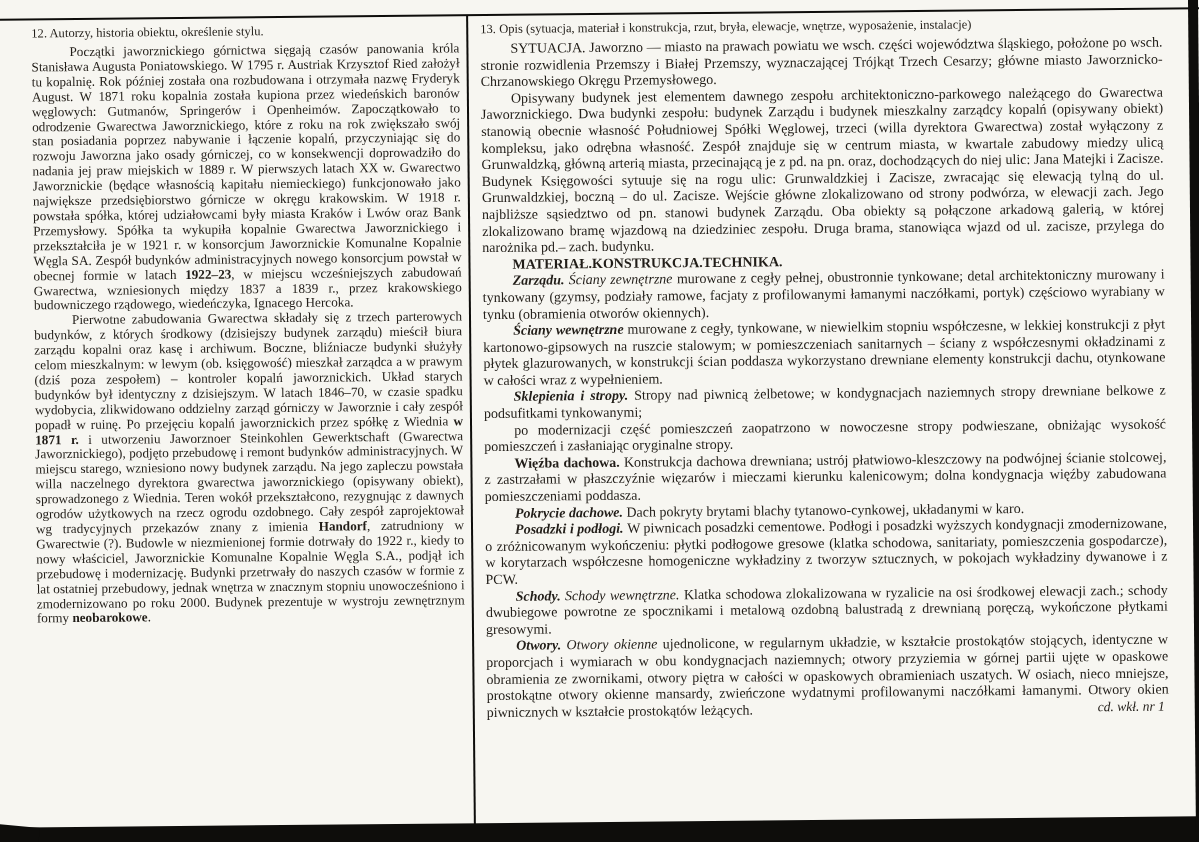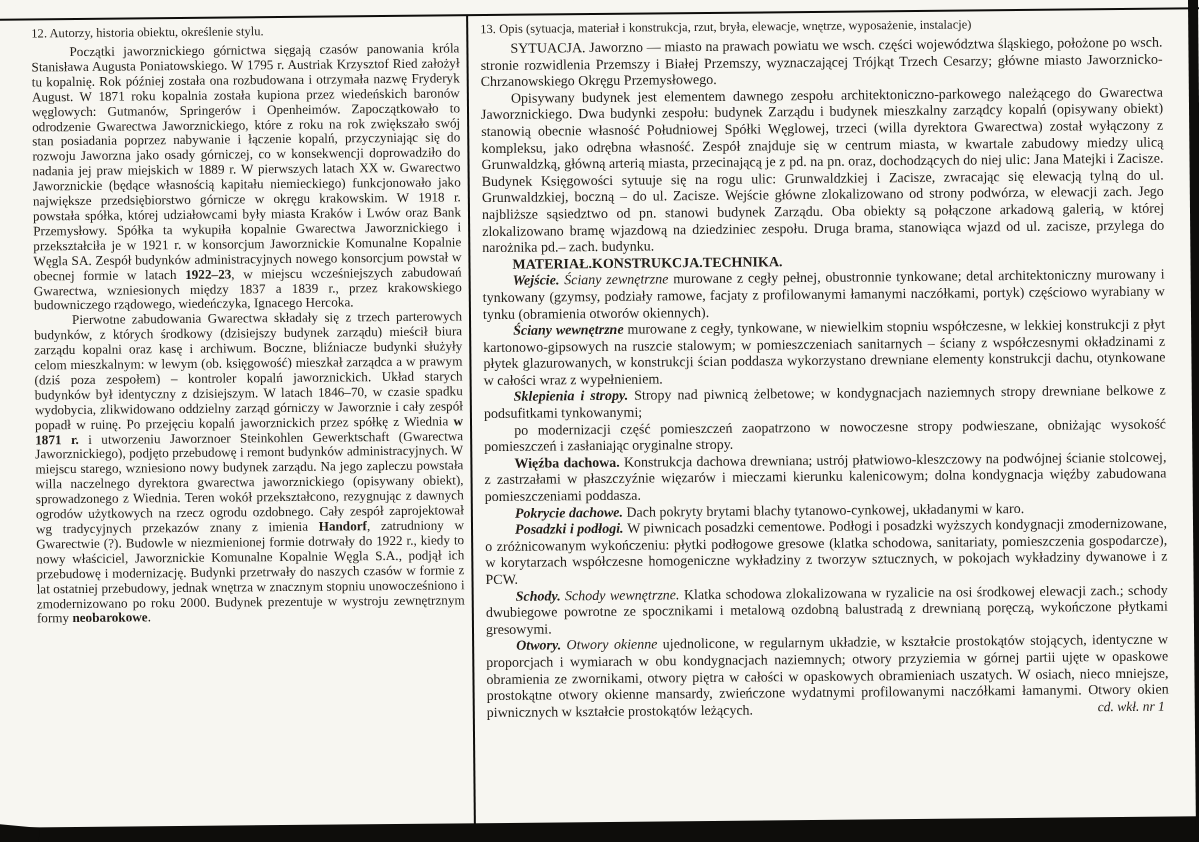--- a/index.html
+++ b/index.html
@@ -36,21 +36,21 @@
     <div class="col-header">12. Autorzy, historia obiektu, określenie stylu.</div>
     <p><span>Początki jaworznickiego górnictwa sięgają czasów panowania króla Stanisława Augusta Poniatowskiego. W 1795 r. Austriak Krzysztof Ried założył tu kopalnię. Rok później została ona rozbudowana i otrzymała nazwę Fryderyk August. W 1871 roku kopalnia została kupiona przez wiedeńskich baronów węglowych: Gutmanów, Springerów i Openheimów. Zapoczątkowało to odrodzenie Gwarectwa Jaworznickiego, które z roku na rok zwiększało swój stan posiadania poprzez nabywanie i łączenie kopalń, przyczyniając się do rozwoju Jaworzna jako osady górniczej, co w konsekwencji doprowadziło do nadania jej praw miejskich w 1889 r. W pierwszych latach XX w. Gwarectwo Jaworznickie (będące własnością kapitału niemieckiego) funkcjonowało jako największe przedsiębiorstwo górnicze w okręgu krakowskim. W 1918 r. powstała spółka, której udziałowcami były miasta Kraków i Lwów oraz Bank Przemysłowy. Spółka ta wykupiła kopalnie Gwarectwa Jaworznickiego i przekształciła je w 1921 r. w konsorcjum Jaworznickie Komunalne Kopalnie Węgla SA. Zespół budynków administracyjnych nowego konsorcjum powstał w obecnej formie w latach </span><span style="font-weight: 700;">1922–23</span><span>, w miejscu wcześniejszych zabudowań Gwarectwa, wzniesionych między 1837 a 1839 r., przez krakowskiego budowniczego rządowego, wiedeńczyka, Ignacego Hercoka.</span></p>
     <p><span>Pierwotne zabudowania Gwarectwa składały się z trzech parterowych budynków, z których środkowy (dzisiejszy budynek zarządu) mieścił biura zarządu kopalni oraz kasę i archiwum. Boczne, bliźniacze budynki służyły celom mieszkalnym: w lewym (ob. księgowość) mieszkał zarządca a w prawym (dziś poza zespołem) – kontroler kopalń jaworznickich. Układ starych budynków był identyczny z dzisiejszym. W latach 1846–70, w czasie spadku wydobycia, zlikwidowano oddzielny zarząd górniczy w Jaworznie i cały zespół popadł w ruinę. Po przejęciu kopalń jaworznickich przez spółkę z Wiednia </span><span style="font-weight: 700;">w 1871 r.</span><span> i utworzeniu Jaworznoer Steinkohlen Gewerktschaft (Gwarectwa Jaworznickiego), podjęto przebudowę i remont budynków administracyjnych. W miejscu starego, wzniesiono nowy budynek zarządu. Na jego zapleczu powstała willa naczelnego dyrektora gwarectwa jaworznickiego (opisywany obiekt), sprowadzonego z Wiednia. Teren wokół przekształcono, rezygnując z dawnych ogrodów użytkowych na rzecz ogrodu ozdobnego. Cały zespół zaprojektował wg tradycyjnych przekazów znany z imienia </span><span style="font-weight: 700;">Handorf</span><span>, zatrudniony w Gwarectwie (?). Budowle w niezmienionej formie dotrwały do 1922 r., kiedy to nowy właściciel, Jaworznickie Komunalne Kopalnie Węgla S.A., podjął ich przebudowę i modernizację. Budynki przetrwały do naszych czasów w formie z lat ostatniej przebudowy, jednak wnętrza w znacznym stopniu unowocześniono i zmodernizowano po roku 2000. Budynek prezentuje w wystroju zewnętrznym formy </span><span style="font-weight: 700;">neobarokowe</span><span>.</span></p>
   </div>
 
   <div class="col col-right">
     <div class="col-header">13. Opis (sytuacja, materiał i konstrukcja, rzut, bryła, elewacje, wnętrze, wyposażenie, instalacje)</div>
     <p><span>SYTUACJA. Jaworzno — miasto na prawach powiatu we wsch. części województwa śląskiego, położone po wsch. stronie rozwidlenia Przemszy i Białej Przemszy, wyznaczającej Trójkąt Trzech Cesarzy; główne miasto Jaworznicko-Chrzanowskiego Okręgu Przemysłowego.</span></p>
     <p><span>Opisywany budynek jest elementem dawnego zespołu architektoniczno-parkowego należącego do Gwarectwa Jaworznickiego. Dwa budynki zespołu: budynek Zarządu i budynek mieszkalny zarządcy kopalń (opisywany obiekt) stanowią obecnie własność Południowej Spółki Węglowej, trzeci (willa dyrektora Gwarectwa) został wyłączony z kompleksu, jako odrębna własność. Zespół znajduje się w centrum miasta, w kwartale zabudowy miedzy ulicą Grunwaldzką, główną arterią miasta, przecinającą je z pd. na pn. oraz, dochodzących do niej ulic: Jana Matejki i Zacisze. Budynek Księgowości sytuuje się na rogu ulic: Grunwaldzkiej i Zacisze, zwracając się elewacją tylną do ul. Grunwaldzkiej, boczną – do ul. Zacisze. Wejście główne zlokalizowano od strony podwórza, w elewacji zach. Jego najbliższe sąsiedztwo od pn. stanowi budynek Zarządu. Oba obiekty są połączone arkadową galerią, w której zlokalizowano bramę wjazdową na dziedziniec zespołu. Druga brama, stanowiąca wjazd od ul. zacisze, przylega do narożnika pd.– zach. budynku.</span></p>
     <p><span style="font-weight: 700;">MATERIAŁ.KONSTRUKCJA.TECHNIKA.</span></p>
-    <p><span style="font-weight: 700; font-style: italic;">Wejście.</span><span style="font-style: italic;"> Ściany zewnętrzne </span><span>murowane z cegły pełnej, obustronnie tynkowane; detal architektoniczny murowany i tynkowany (gzymsy, podziały ramowe, facjaty z profilowanymi łamanymi naczółkami, portyk) częściowo wyrabiany w tynku (obramienia otworów okiennych).</span></p>
+    <p><span style="font-weight: 700; font-style: italic;">Zarządu.</span><span style="font-style: italic;"> Ściany zewnętrzne </span><span>murowane z cegły pełnej, obustronnie tynkowane; detal architektoniczny murowany i tynkowany (gzymsy, podziały ramowe, facjaty z profilowanymi łamanymi naczółkami, portyk) częściowo wyrabiany w tynku (obramienia otworów okiennych).</span></p>
     <p><span style="font-weight: 700; font-style: italic;">Ściany wewnętrzne </span><span>murowane z cegły, tynkowane, w niewielkim stopniu współczesne, w lekkiej konstrukcji z płyt kartonowo-gipsowych na ruszcie stalowym; w pomieszczeniach sanitarnych – ściany z współczesnymi okładzinami z płytek glazurowanych, w konstrukcji ścian poddasza wykorzystano drewniane elementy konstrukcji dachu, otynkowane w całości wraz z wypełnieniem.</span></p>
     <p><span style="font-weight: 700; font-style: italic;">Sklepienia i stropy. </span><span>Stropy nad piwnicą żelbetowe; w kondygnacjach naziemnych stropy drewniane belkowe z podsufitkami tynkowanymi;</span></p>
     <p><span>po modernizacji część pomieszczeń zaopatrzono w nowoczesne stropy podwieszane, obniżając wysokość pomieszczeń i zasłaniając oryginalne stropy.</span></p>
     <p><span style="font-weight: 700; ">Więźba dachowa. </span><span>Konstrukcja dachowa drewniana; ustrój płatwiowo-kleszczowy na podwójnej ścianie stolcowej, z zastrzałami w płaszczyźnie więzarów i mieczami kierunku kalenicowym; dolna kondygnacja więźby zabudowana pomieszczeniami poddasza.</span></p>
     <p><span style="font-weight: 700; font-style: italic;">Pokrycie dachowe. </span><span>Dach pokryty brytami blachy tytanowo-cynkowej, układanymi w karo.</span></p>
     <p><span style="font-weight: 700; font-style: italic;">Posadzki i podłogi. </span><span>W piwnicach posadzki cementowe. Podłogi i posadzki wyższych kondygnacji zmodernizowane, o zróżnicowanym wykończeniu: płytki podłogowe gresowe (klatka schodowa, sanitariaty, pomieszczenia gospodarcze), w korytarzach współczesne homogeniczne wykładziny z tworzyw sztucznych, w pokojach wykładziny dywanowe i z PCW.</span></p>
     <p><span style="font-weight: 700; font-style: italic;">Schody. </span><span style="font-style: italic;">Schody wewnętrzne. </span><span>Klatka schodowa zlokalizowana w ryzalicie na osi środkowej elewacji zach.; schody dwubiegowe powrotne ze spocznikami i metalową ozdobną balustradą z drewnianą poręczą, wykończone płytkami gresowymi.</span></p>
     <p><span style="font-weight: 700; font-style: italic;">Otwory. </span><span style="font-style: italic;">Otwory okienne </span><span>ujednolicone, w regularnym układzie, w kształcie prostokątów stojących, identyczne w proporcjach i wymiarach w obu kondygnacjach naziemnych; otwory przyziemia w górnej partii ujęte w opaskowe obramienia ze zwornikami, otwory piętra w całości w opaskowych obramieniach uszatych. W osiach, nieco mniejsze, prostokątne otwory okienne mansardy, zwieńczone wydatnymi profilowanymi naczółkami łamanymi. Otwory okien piwnicznych w kształcie prostokątów leżących.</span></p>
     <div class="footer-note">cd. wkł. nr 1</div>
   </div>

